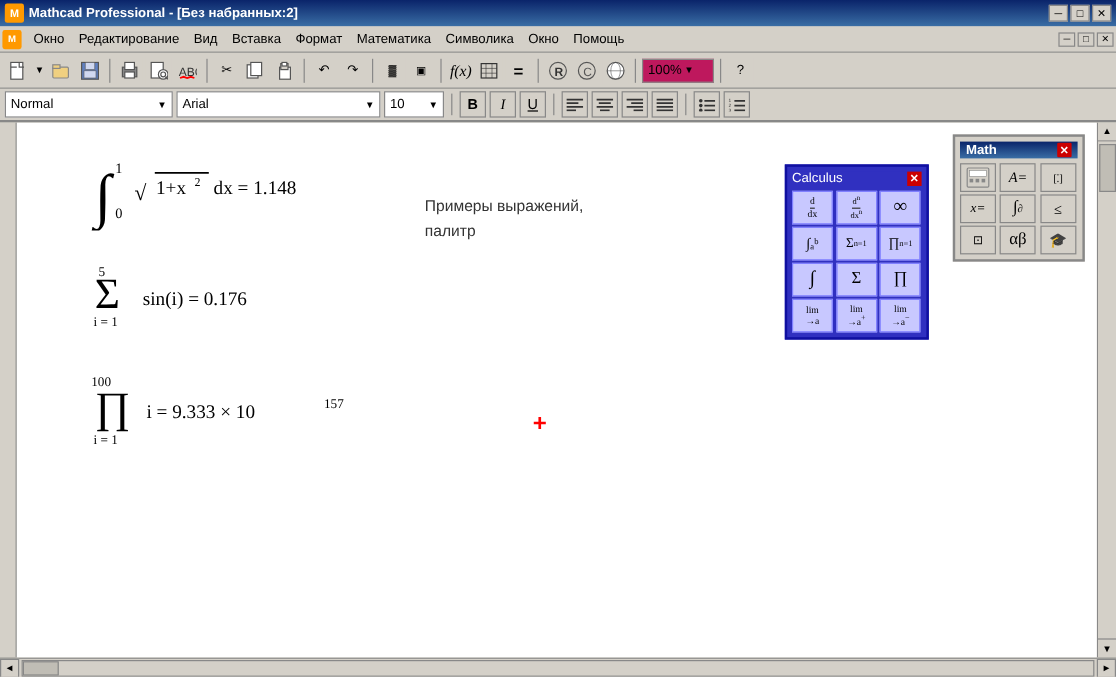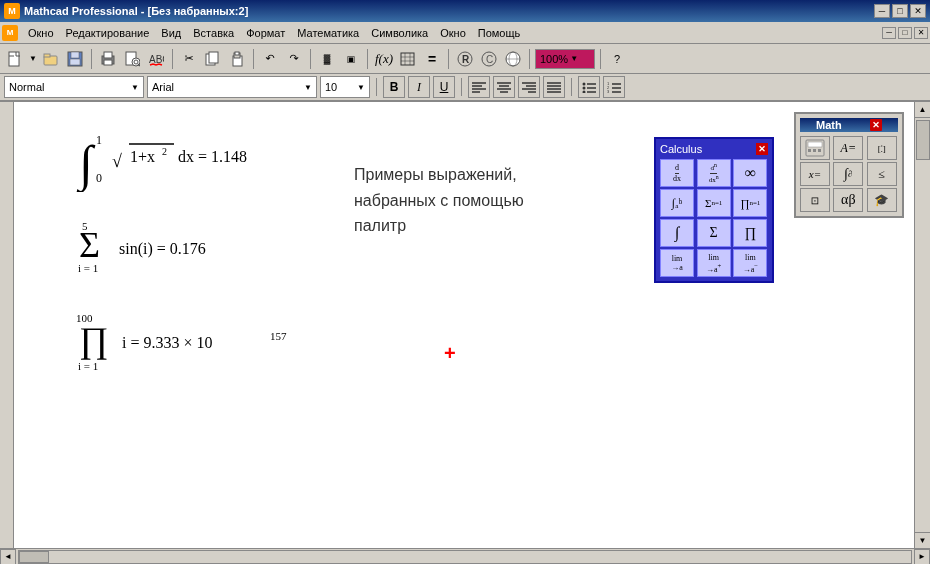--- a/index.html
+++ b/index.html
@@ -231,21 +231,21 @@
       margin: 0 2px;
     }
     .hscroll-thumb {
       width: 30px;
       height: 12px;
       background: #c0bdb5;
       border: 1px solid #888;
     }
     .math-text {
       font-family: Arial, sans-serif;
-      font-size: 16px;
+      font-size: 13px;
       color: #333;
       line-height: 1.6;
     }
 
     
     #calculus-palette {
       position: absolute;
       right: 30px;
       top: 40px;
       background: #3030c0;
@@ -305,21 +305,21 @@
     }
     #math-palette .palette-title {
       background: linear-gradient(to bottom, #0a246a, #3a6ea5);
       color: white;
       font-size: 11px;
       font-weight: bold;
       display: flex;
       align-items: center;
       justify-content: space-between;
       margin-bottom: 4px;
-      padding: 1px 16px;
+      padding: 1px 5px;
     }
     #math-palette .palette-close {
       background: #cc0000;
       color: white;
       width: 12px;
       height: 12px;
       display: flex;
       align-items: center;
       justify-content: center;
       font-size: 9px;
@@ -629,21 +629,20 @@
           <text x="2" y="20" font-size="11" font-family="Times New Roman, serif" fill="black">100</text>
           <text x="4" y="68" font-size="11" font-family="Times New Roman, serif" fill="black">i = 1</text>
 
           <text x="48" y="46" font-size="16" font-family="Times New Roman, serif" fill="black"> i = 9.333 × 10</text>
           <text x="196" y="38" font-size="11" font-family="Times New Roman, serif" fill="black">157</text>
         </svg>
       </div>
 
       <div style="position:absolute; left:340px; top:60px;">
         <div class="math-text">Примеры выражений,</div>
-        <div class="math-text">набранных с помощью</div>
         <div class="math-text">палитр</div>
       </div>
 
       <div style="position:absolute; left:430px; top:240px; color:red; font-size:20px; font-weight:bold; cursor:crosshair;">+</div>
 
       <div id="math-palette" style="right: 10px; top: 10px; position: absolute;">
         <div class="palette-title">
           <span>Math</span>
           <div class="palette-close">✕</div>
         </div>

